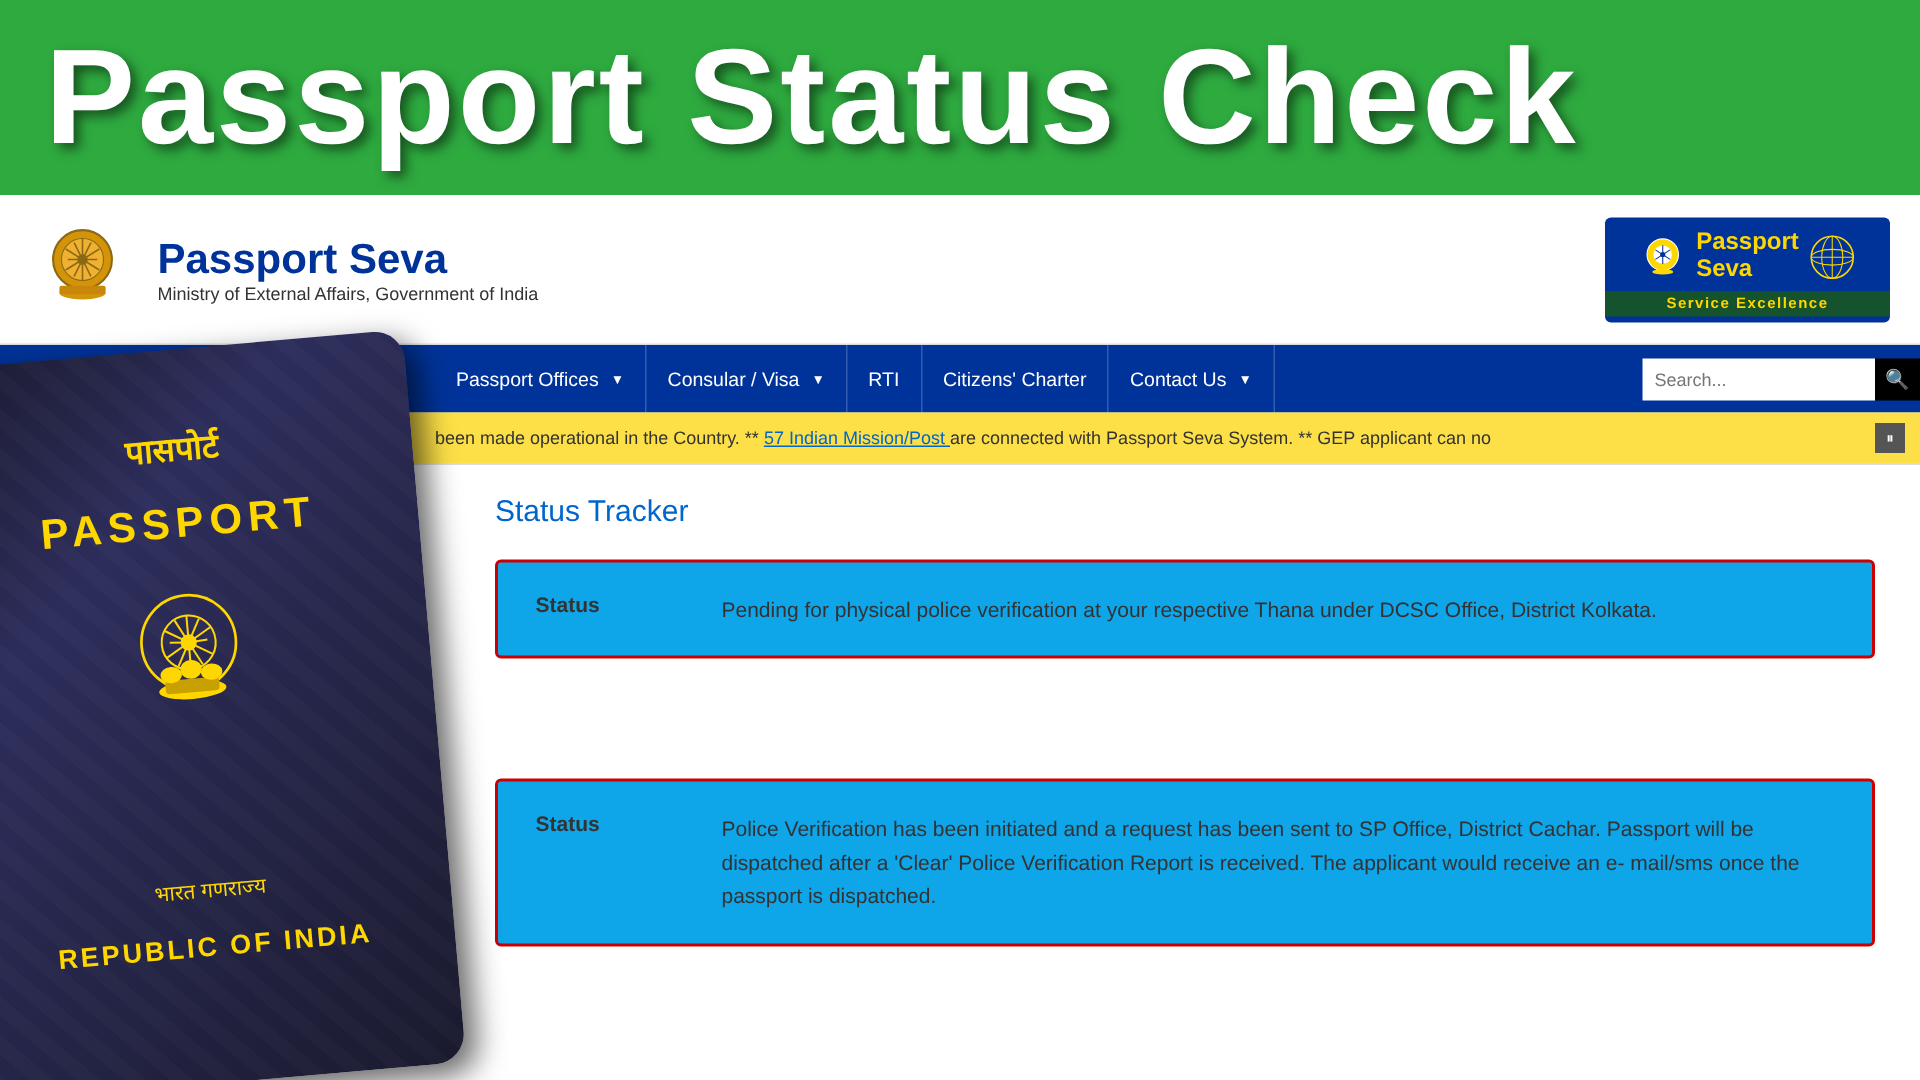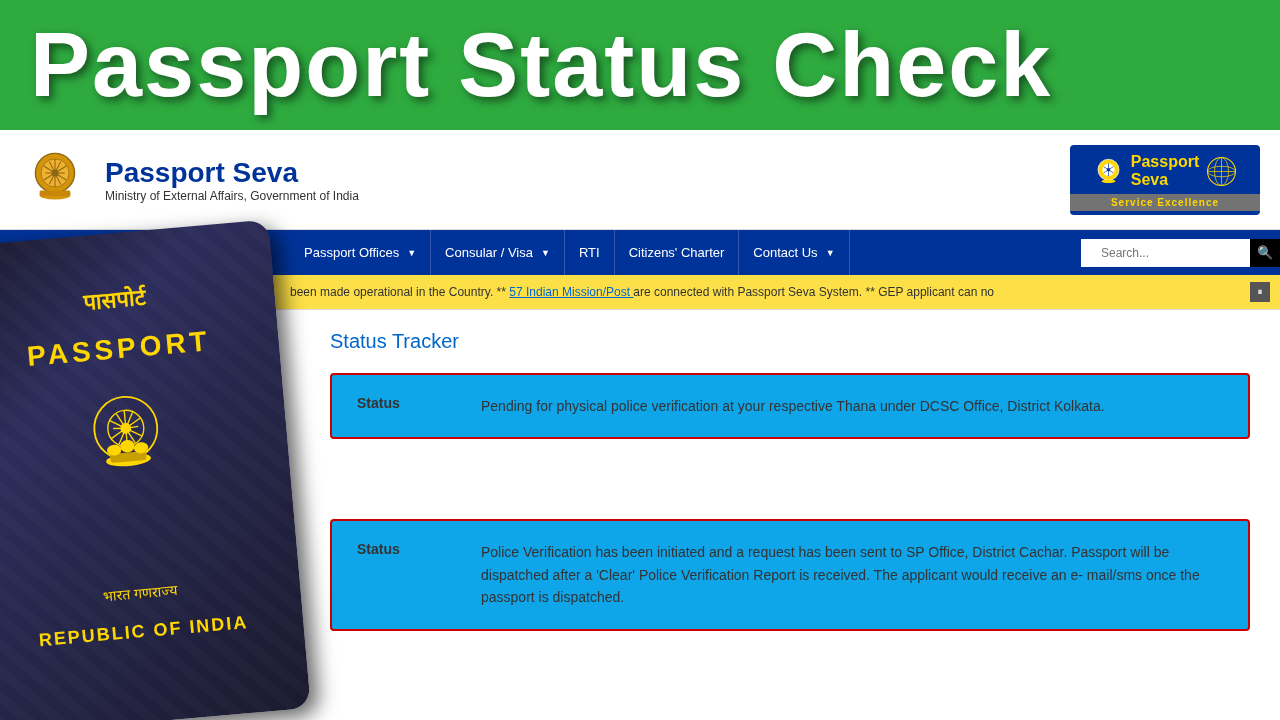--- a/index.html
+++ b/index.html
@@ -69,21 +69,21 @@
     .header-logo-right .logo-top {
       background: #003399;
       width: 100%;
       display: flex;
       align-items: center;
       justify-content: center;
       padding: 5px;
       gap: 5px;
     }
     .header-logo-right .logo-bottom {
-      background: #737373;
+      background: #14532d;
       width: 100%;
       text-align: center;
       font-size: 10px;
       font-weight: bold;
       color: #ffd700;
       padding: 3px;
       letter-spacing: 1px;
     }
     .logo-passport-text {
       font-size: 16px;
@@ -184,22 +184,22 @@
       gap: 8px;
     }
     .nav-dropdown-arrow { font-size: 9px; }
     .nav-search {
       display: flex;
       align-items: center;
       margin-left: auto;
     }
     .nav-search input {
       height: 28px;
-      width: 169px;
-      padding: 0 20px;
+      width: 155px;
+      padding: 0 8px;
       font-size: 12px;
       border: none;
       outline: none;
     }
     .nav-search-btn {
       background: #000;
       color: #fff;
       border: none;
       height: 28px;
       width: 30px;

